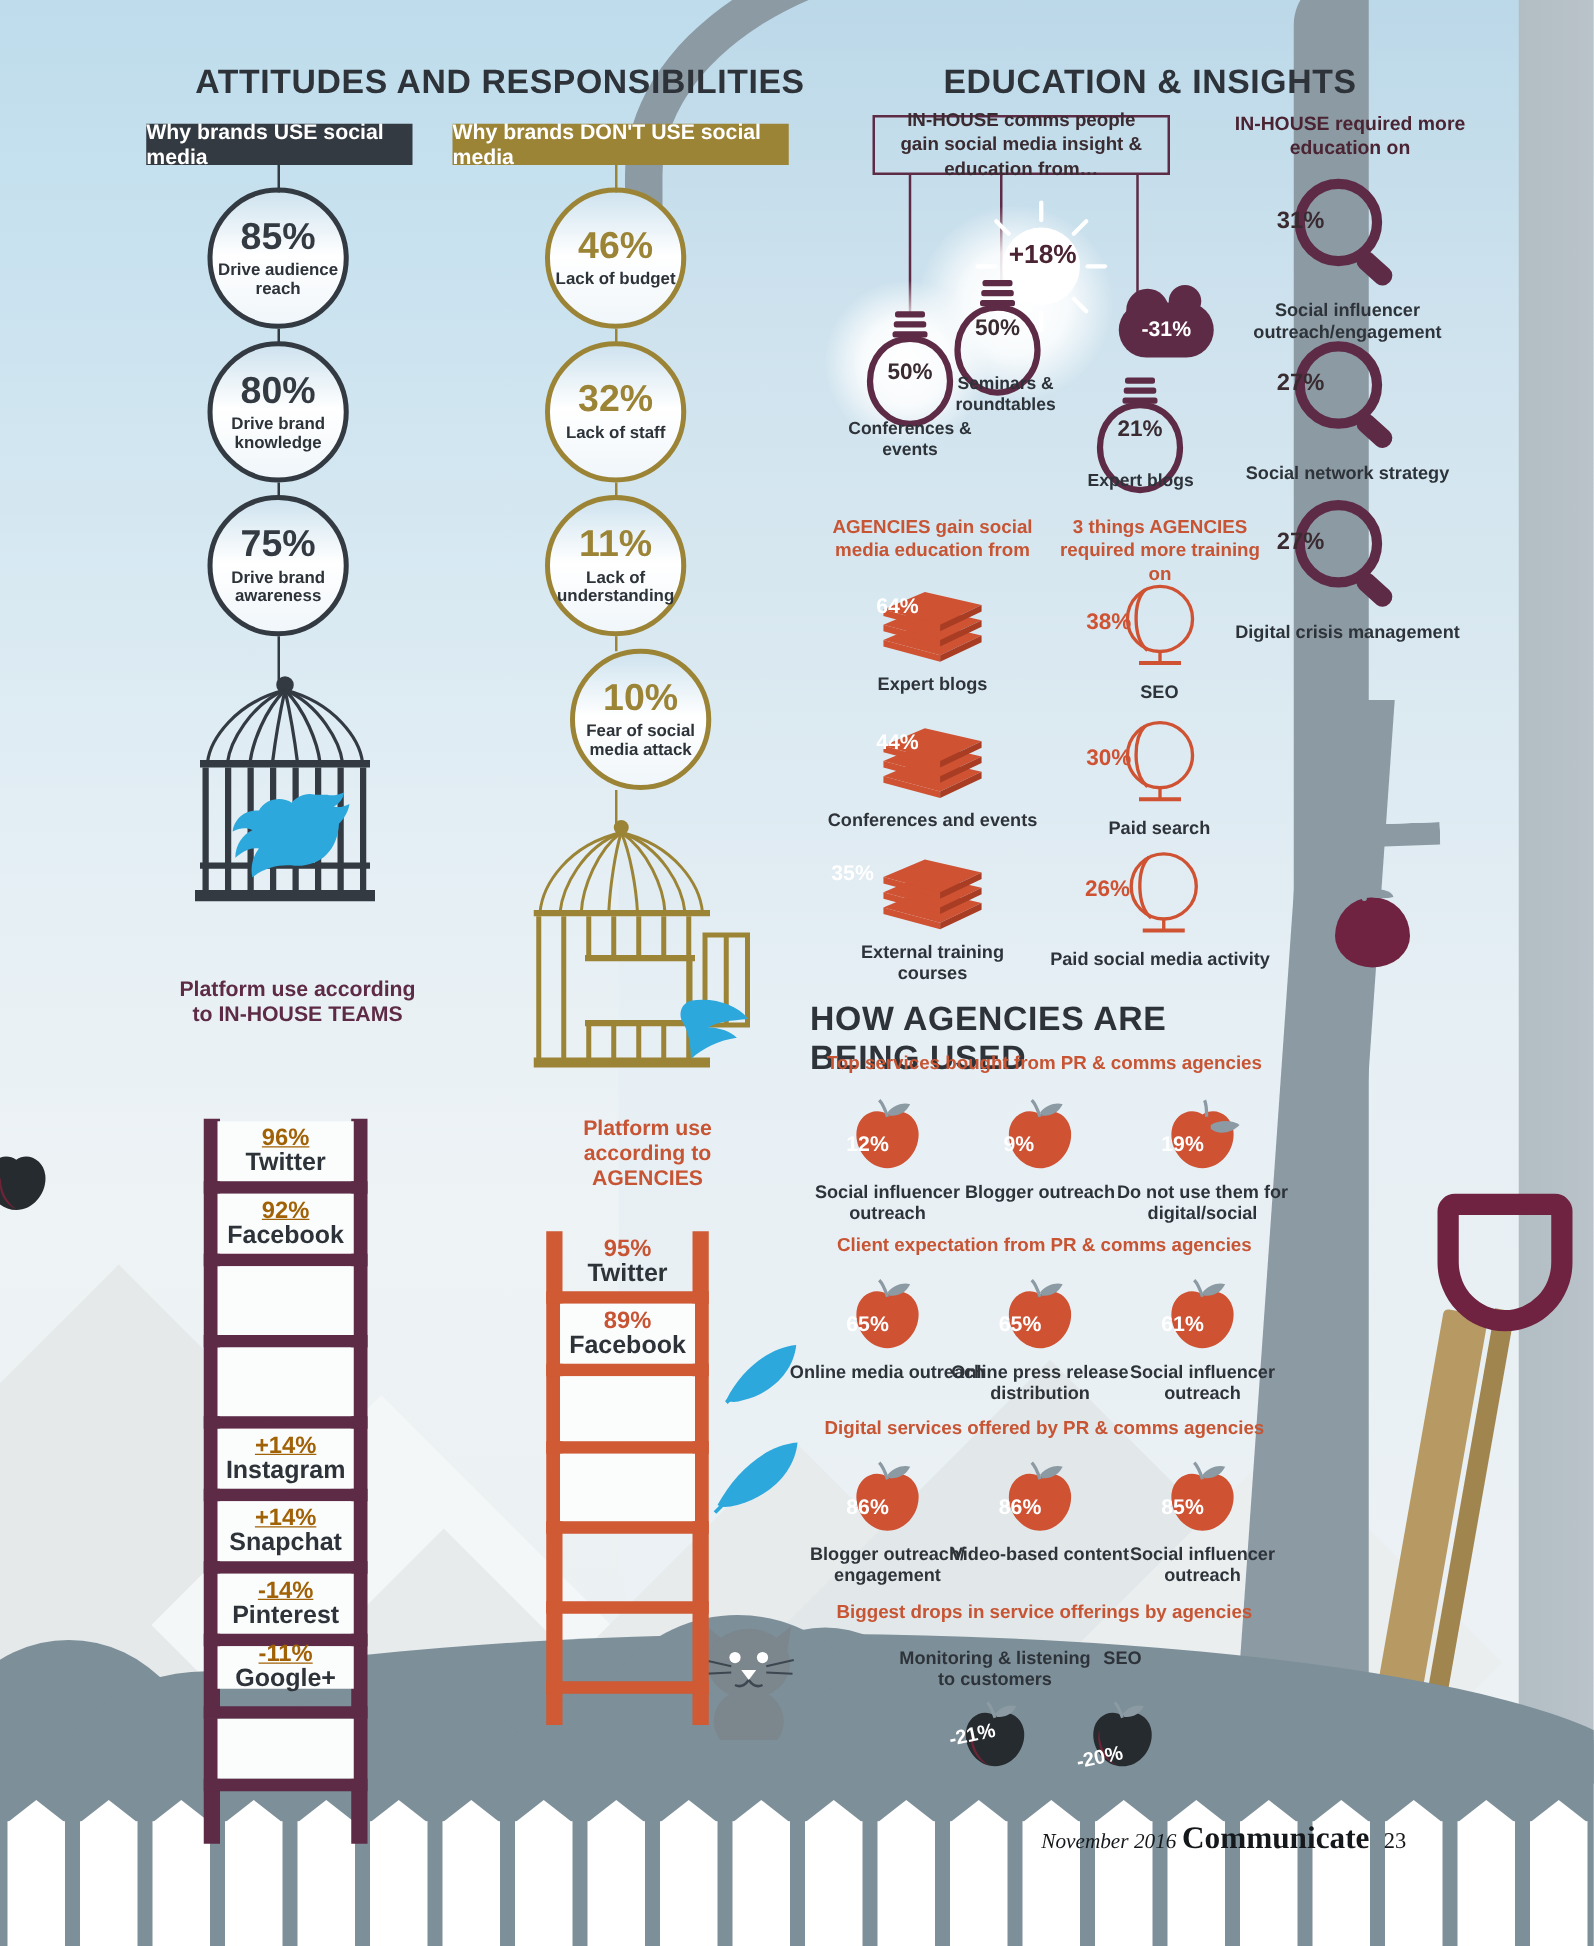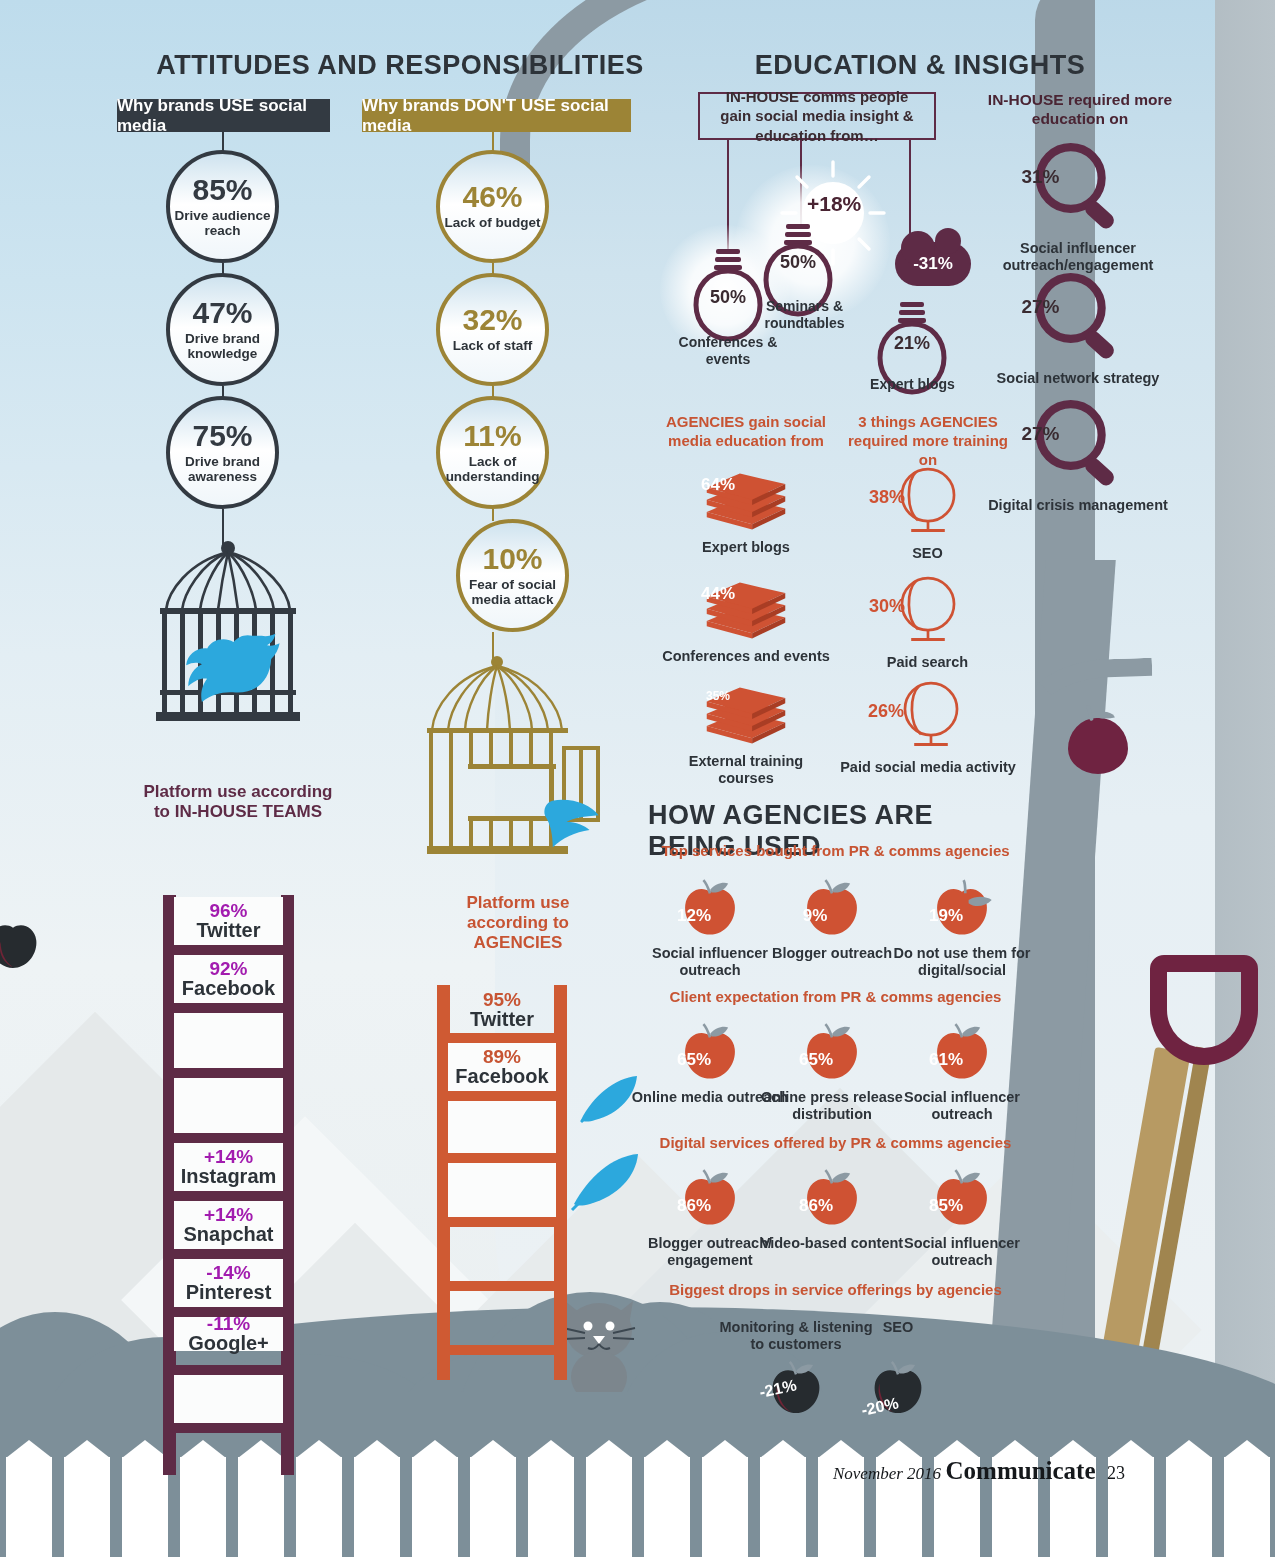--- a/index.html
+++ b/index.html
@@ -159,21 +159,21 @@
   .rail{position:absolute;width:13px;}
   .rung{
     position:absolute;left:0;width:100%;height:10px;
   }
   .stepbox{
     position:absolute; background:#fbfcfc; border:0; display:flex;
     flex-direction:column;align-items:center;justify-content:center;text-align:center;
   }
   .stepbox .p{font-size:19px;font-weight:bold;line-height:1.05;}
   .stepbox .n{font-size:20px;font-weight:bold;color:#2d3339;line-height:1.05;}
-  .stepbox.purple .p{color:#a21caf;}
+  .stepbox.purple .p{color:#a16207;text-decoration:underline;}
   .stepbox.orange .p{color:#c75433;}
 
   
   .ed-box{
     position:absolute;border:2px solid #5e2b46;color:#3a2b31;font-weight:bold;
     font-size:15px;text-align:center;line-height:1.3;padding:8px 10px;
     display:flex;align-items:center;justify-content:center;
   }
   .ed-line{position:absolute;width:2px;background:#5e2b46;}
   .bulb-lbl{font-size:14px;font-weight:bold;color:#2d3339;line-height:1.2;margin-top:4px;}
@@ -301,21 +301,21 @@
 
   <div class="banner dark" style="left:117px;top:99px;width:213px;">Why brands USE social media</div>
   <div class="conn" style="left:222px;top:132px;height:24px;"></div>
 
   <div class="circ" style="left:166px;top:150px;">
     <div class="pct">85%</div>
     <div class="lbl">Drive audience reach</div>
   </div>
   <div class="conn" style="left:222px;top:263px;height:12px;"></div>
   <div class="circ" style="left:166px;top:273px;">
-    <div class="pct">47%</div>
+    <div class="pct">80%</div>
     <div class="lbl">Drive brand knowledge</div>
   </div>
   <div class="conn" style="left:222px;top:386px;height:12px;"></div>
   <div class="circ" style="left:166px;top:396px;">
     <div class="pct">75%</div>
     <div class="lbl">Drive brand awareness</div>
   </div>
   <div class="conn" style="left:222px;top:509px;height:40px;"></div>
 
   <svg class="cage" style="left:148px;top:540px;width:160px;height:200px;" viewBox="0 0 160 200">
@@ -639,21 +639,21 @@
       <path d="M10 56 L48 40 L100 52 L62 70 Z" fill="#cf5233"></path>
       <path d="M10 56 L10 62 L62 76 L62 70 Z" fill="#cf5233"></path>
       <path d="M100 52 L100 58 L62 76 L62 70 Z" fill="#a93d24"></path>
       <path d="M10 42 L48 26 L100 38 L62 56 Z" fill="#cf5233"></path>
       <path d="M10 42 L10 48 L62 62 L62 56 Z" fill="#cf5233"></path>
       <path d="M100 38 L100 44 L62 62 L62 56 Z" fill="#a93d24"></path>
       <path d="M10 28 L48 12 L100 24 L62 42 Z" fill="#cf5233"></path>
       <path d="M10 28 L10 34 L62 48 L62 42 Z" fill="#cf5233"></path>
       <path d="M100 24 L100 30 L62 48 L62 42 Z" fill="#a93d24"></path>
     </svg>
-    <div style="position:absolute;left:22px;top:12px;width:70px;text-align:center;font-size:12px;font-weight:bold;color:#fff;">35%</div>
+    <div style="position:absolute;left:4px;top:12px;width:70px;text-align:left;font-size:17px;font-weight:bold;color:#fff;">35%</div>
     <div class="ico-lbl">External training courses</div>
   </div>
 
   <div class="col-head" style="left:838px;top:413px;width:180px;">3 things AGENCIES required more training on</div>
 
   <div class="ico-item" style="left:845px;top:463px;width:165px;">
     <svg viewBox="0 0 100 90" style="width:84px;height:76px;">
       <circle cx="50" cy="38" r="31" fill="none" stroke="#cf5233" stroke-width="3.2"></circle>
       <path d="M36 10 C24 22 24 56 38 68" fill="none" stroke="#cf5233" stroke-width="3.2"></path>
       <line x1="50" y1="69" x2="50" y2="80" stroke="#cf5233" stroke-width="3.2"></line>

